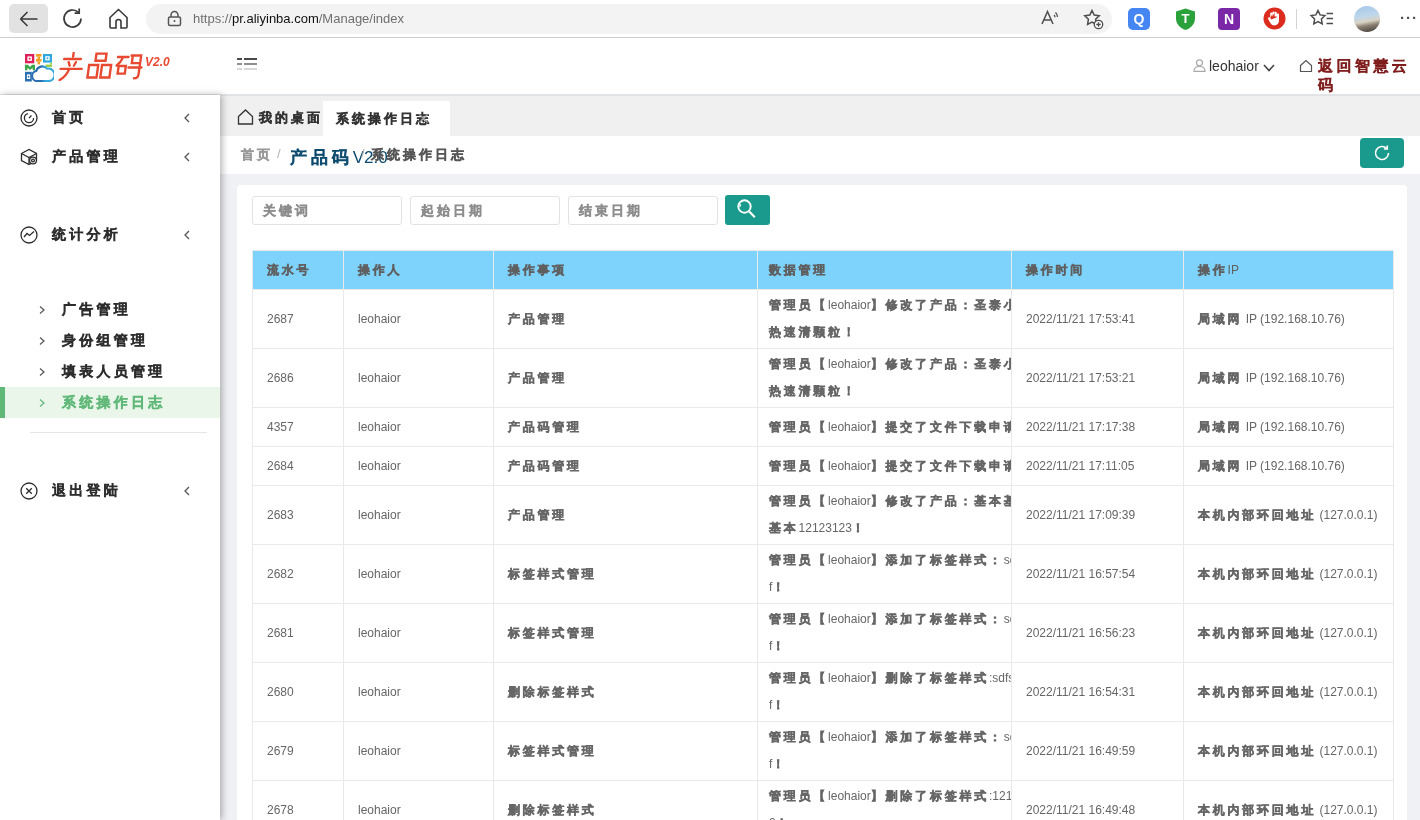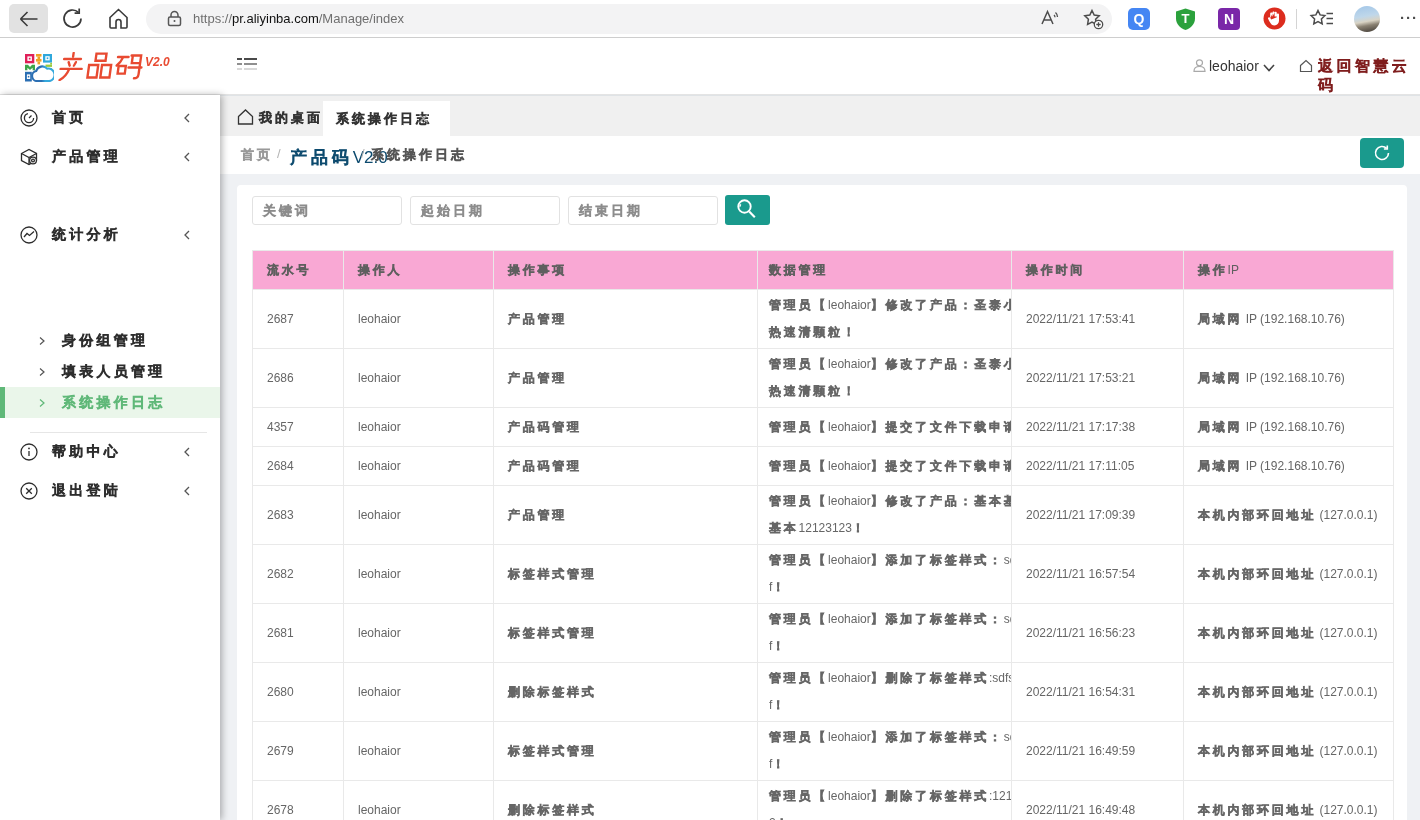--- a/index.html
+++ b/index.html
@@ -36,21 +36,21 @@
   font-size:13px;color:#8c8c8c;line-height:27px;padding-left:10px}
 #searchbtn{position:absolute;left:488px;top:10px;width:45px;height:30px;background:#1a9a8d;border-radius:3px}
 #rfbtn{position:absolute;left:1140px;top:2px;width:44px;height:30px;background:#1a9a8d;border-radius:4px}
 
 #tbl{position:absolute;left:15px;top:65px;border-collapse:collapse;table-layout:fixed;width:1141px;
   font-size:12px;color:#666}
 #tbl td,#tbl th{border:1px solid #e9e9e9;vertical-align:middle;padding:0 14px;text-align:left;overflow:hidden;
   font-weight:normal;line-height:27px;white-space:nowrap}
 #tbl td.ct,#tbl th.ct{padding:0 11px}
 #tbl thead tr{height:39px}
-#tbl thead th{background:#f9a8d4;color:#5f5f5f}
+#tbl thead th{background:#7dd3fc;color:#5f5f5f}
 .r1{height:59px}.r0{height:39px}
 </style>
 </head>
 <body>
 
 <div id="chrome">
   <div id="backbtn"></div>
   <svg class="abs" style="left:18px;top:8px" width="22" height="22" viewBox="0 0 22 22" fill="none" stroke="#3a3a3a" stroke-width="1.6">
       <path d="M2.5 11h17M2.5 11l7-7M2.5 11l7 7"></path>
     </svg>
@@ -183,50 +183,45 @@
   <div class="mrow" style="top:120px">
     <svg class="ic" viewBox="0 0 18 18" fill="none" stroke="#2d2d2d" stroke-width="1.3">
         <circle cx="9" cy="9" r="8"></circle>
         <path d="M4 11l3-3.5 2.5 2L14 5.5"></path>
       </svg>
     <span class="txt cn">统计分析</span>
     <svg class="chev" viewBox="0 0 10 10" fill="none" stroke="#555" stroke-width="1.3">
         <path d="M7 1 3 5l4 4"></path>
       </svg>
   </div>
+  <div class="srow" style="top:199px">
+      <svg class="arr" viewBox="0 0 9 9" fill="none" stroke="#555" stroke-width="1.2">
+        <path d="M2 1l4 3.5L2 8"></path>
+      </svg>
+      <span class="txt cn">广告管理</span>
+    </div>
   <div class="srow" style="top:230px">
       <svg class="arr" viewBox="0 0 9 9" fill="none" stroke="#555" stroke-width="1.2">
         <path d="M2 1l4 3.5L2 8"></path>
       </svg>
       <span class="txt cn">身份组管理</span>
     </div>
   <div class="srow" style="top:261px">
       <svg class="arr" viewBox="0 0 9 9" fill="none" stroke="#555" stroke-width="1.2">
         <path d="M2 1l4 3.5L2 8"></path>
       </svg>
       <span class="txt cn">填表人员管理</span>
     </div>
   <div class="srow active" style="top:292px">
       <svg class="arr" viewBox="0 0 9 9" fill="none" stroke="#5fb878" stroke-width="1.2">
         <path d="M2 1l4 3.5L2 8"></path>
       </svg>
       <span class="txt cn">系统操作日志</span>
     </div>
   <div class="abs" style="left:30px;top:337px;width:177px;height:1px;background:#e6e6e6"></div>
-  <div class="mrow" style="top:337px">
-    <svg class="ic" viewBox="0 0 18 18" fill="none" stroke="#2d2d2d" stroke-width="1.3">
-        <circle cx="9" cy="9" r="8"></circle>
-        <path d="M9 8v5"></path>
-        <circle cx="9" cy="5.4" r=".9" fill="#2d2d2d" stroke="none"></circle>
-      </svg>
-    <span class="txt cn">帮助中心</span>
-    <svg class="chev" viewBox="0 0 10 10" fill="none" stroke="#555" stroke-width="1.3">
-        <path d="M7 1 3 5l4 4"></path>
-      </svg>
-  </div>
   <div class="mrow" style="top:376px">
     <svg class="ic" viewBox="0 0 18 18" fill="none" stroke="#2d2d2d" stroke-width="1.3">
         <circle cx="9" cy="9" r="8"></circle>
         <path d="M6.2 6.2l5.6 5.6M11.8 6.2l-5.6 5.6"></path>
       </svg>
     <span class="txt cn">退出登陆</span>
     <svg class="chev" viewBox="0 0 10 10" fill="none" stroke="#555" stroke-width="1.3">
         <path d="M7 1 3 5l4 4"></path>
       </svg>
   </div>

